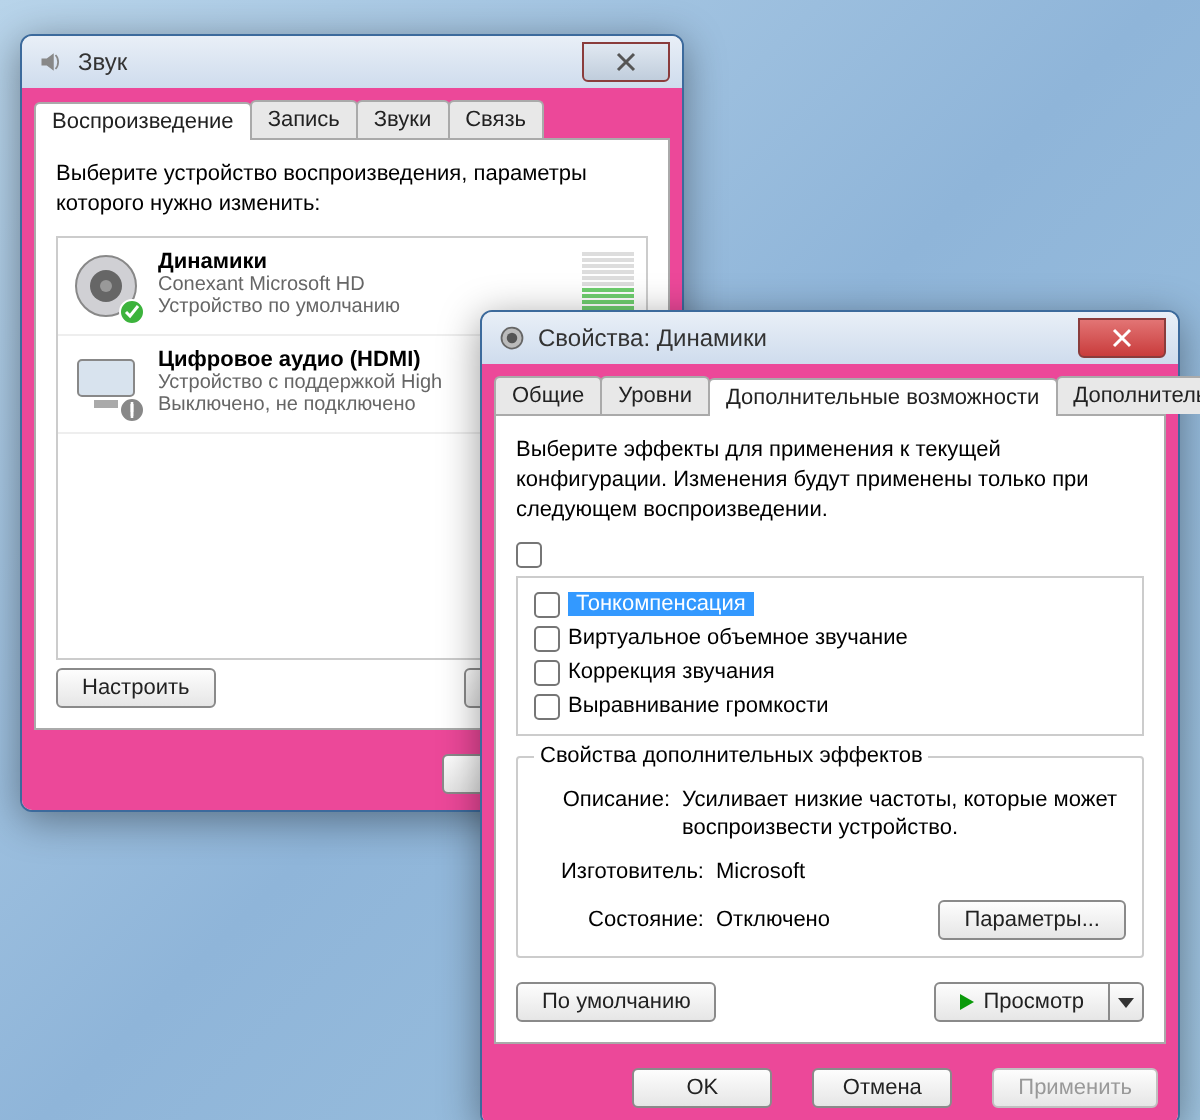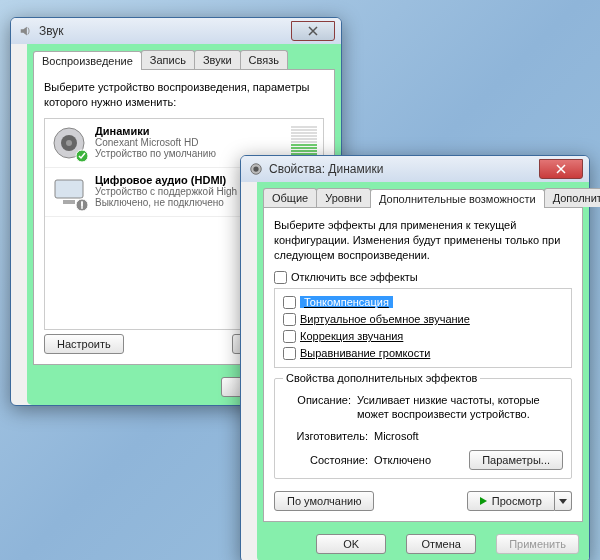--- a/index.html
+++ b/index.html
@@ -54,24 +54,23 @@
   }
   .close-btn.red {
     background: linear-gradient(#e27474, #c93c3c);
   }
   .close-btn.neutral {
     background: linear-gradient(#e0e8f1, #c0cddc);
     color: #444;
     font-weight: normal;
   }
   .window-body {
-    background: #86efac;
+    background: #ec4899;
     padding: 6px;
     border-radius: 0 0 5px 5px;
-    margin-left: 16px;
   }
   .tabrow {
     display: flex;
     border-bottom: 1px solid #aaa;
     position: relative;
     z-index: 1;
   }
   .tab {
     padding: 3px 8px;
     border: 1px solid #aaa;
@@ -164,21 +163,20 @@
     display: flex;
     align-items: center;
     gap: 4px;
     margin: 2px 0;
   }
   .chk input { margin: 0; }
   .effects-box {
     border: 1px solid #ccc;
     padding: 4px 6px;
     margin: 4px 0 10px;
-    text-decoration: underline;
   }
   .effect-item {
     padding: 1px 2px;
   }
   .effect-item.sel {
     background: #3399ff;
     color: #fff;
     display: inline-block;
     padding: 0 4px;
   }
@@ -353,21 +351,20 @@
     <div class="tabrow">
       <div class="tab">Общие</div>
       <div class="tab">Уровни</div>
       <div class="tab active">Дополнительные возможности</div>
       <div class="tab">Дополнительно</div>
     </div>
     <div class="tabpanel">
       <div class="instr">Выберите эффекты для применения к текущей конфигурации. Изменения будут применены только при следующем воспроизведении.</div>
       <label class="chk">
         <input type="checkbox" style="">
-        <span>Отключить все эффекты</span>
       </label>
       <div class="effects-box">
         <div class="chk effect-item">
           <input type="checkbox" style="">
           <span class="effect-item sel">Тонкомпенсация</span>
         </div>
         <div class="chk effect-item">
           <input type="checkbox" style="">
           <span>Виртуальное объемное звучание</span>
         </div>

